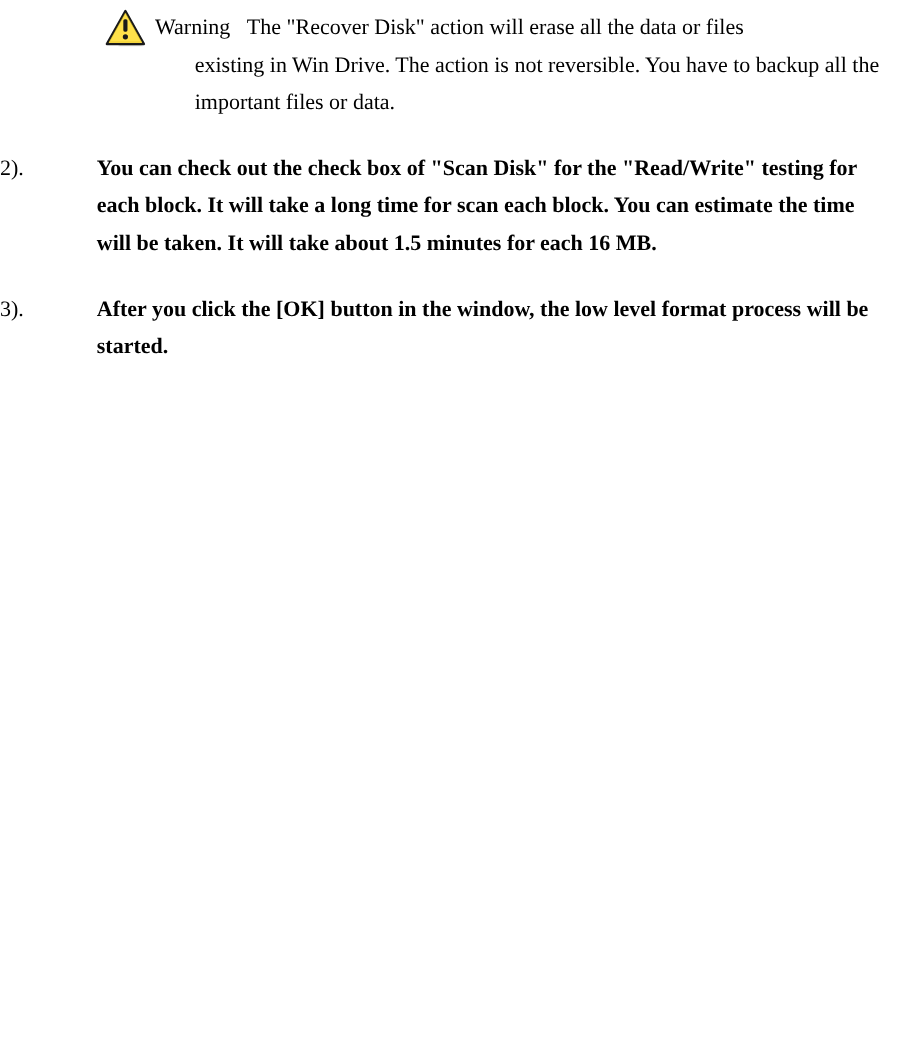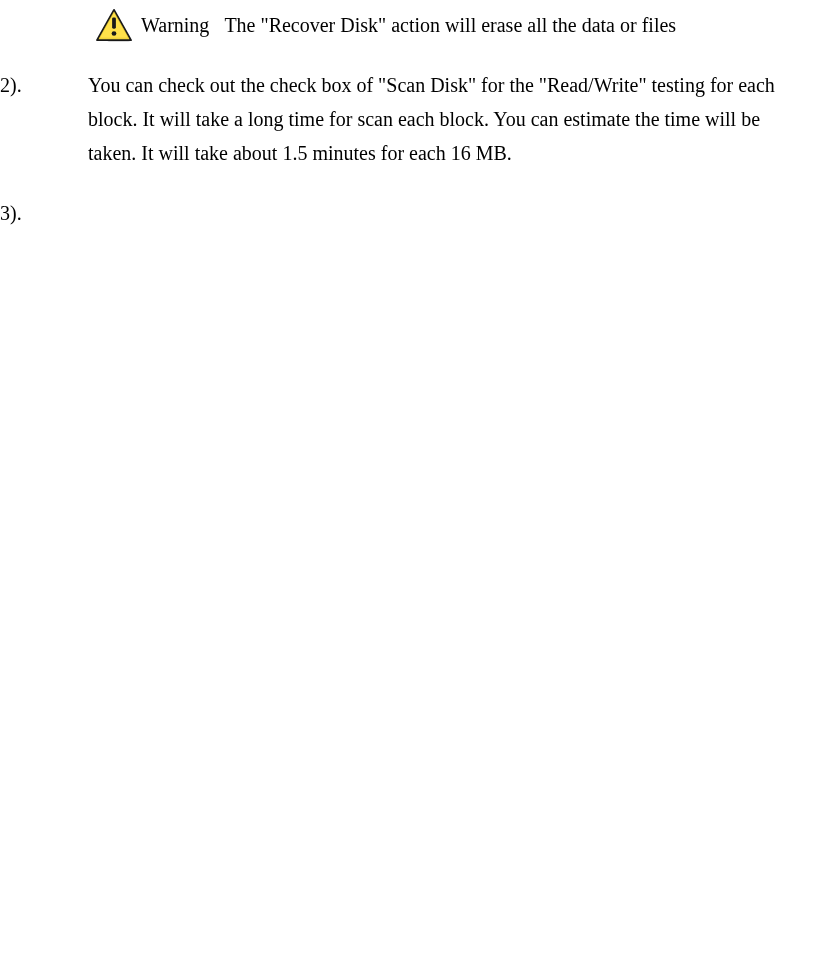--- a/index.html
+++ b/index.html
@@ -52,20 +52,21 @@
     line-height: 1.7;
     margin-top: 26px;
   }
   .list-num {
     width: 88px;
     flex-shrink: 0;
     padding-left: 0px;
   }
   .list-body {
     flex: 1;
+    font-weight: bold;
   }
   .app-window {
     position: absolute;
     left: 20px;
     top: 772px;
     width: 814px;
     box-sizing: border-box;
     border: 2px solid #4a4a4a;
     border-right: none;
     background: linear-gradient(to right, #fdfdfd 0%, #dbe6f5 25%, #9ac1ea 70%, #6fa9e4 100%);
@@ -169,30 +170,32 @@
         <rect x="18" y="10" width="4" height="12" rx="1.5" fill="#1a1a1a"></rect>
         <circle cx="20" cy="27" r="2.5" fill="#1a1a1a"></circle>
         <ellipse cx="25" cy="36" rx="12" ry="2" fill="rgba(0,0,0,0.15)"></ellipse>
       </svg>
     </div>
     <div class="warning-text-wrap">
       <span class="warn-first-line">
         <span class="warning-label">Warning</span>
         &nbsp;&nbsp;<span>The  "Recover Disk" action will erase all the data or files</span>
       </span>
+      <span class="warn-rest">existing in Win Drive. The action is not reversible. You have to backup all the important files or data.</span>
     </div>
   </div>
 
   <div class="list-item">
     <div class="list-num">2).</div>
     <div class="list-body">You can check out the check box of "Scan Disk" for the "Read/Write" testing for each block. It will take a long time for scan each block. You can estimate the time will be taken. It will take about 1.5 minutes for each 16 MB.</div>
   </div>
 
   <div class="list-item">
     <div class="list-num">3).</div>
+    <div class="list-body">After you click the [OK] button in the window, the low level format process will be started.</div>
   </div>
 
   <div class="app-window">
     <div class="title-bar">
       <span class="title-text">UMSD 2.3</span>
     </div>
     <div class="tab-row">
       <div class="tab active">
         <span>Utility</span>
       </div>

